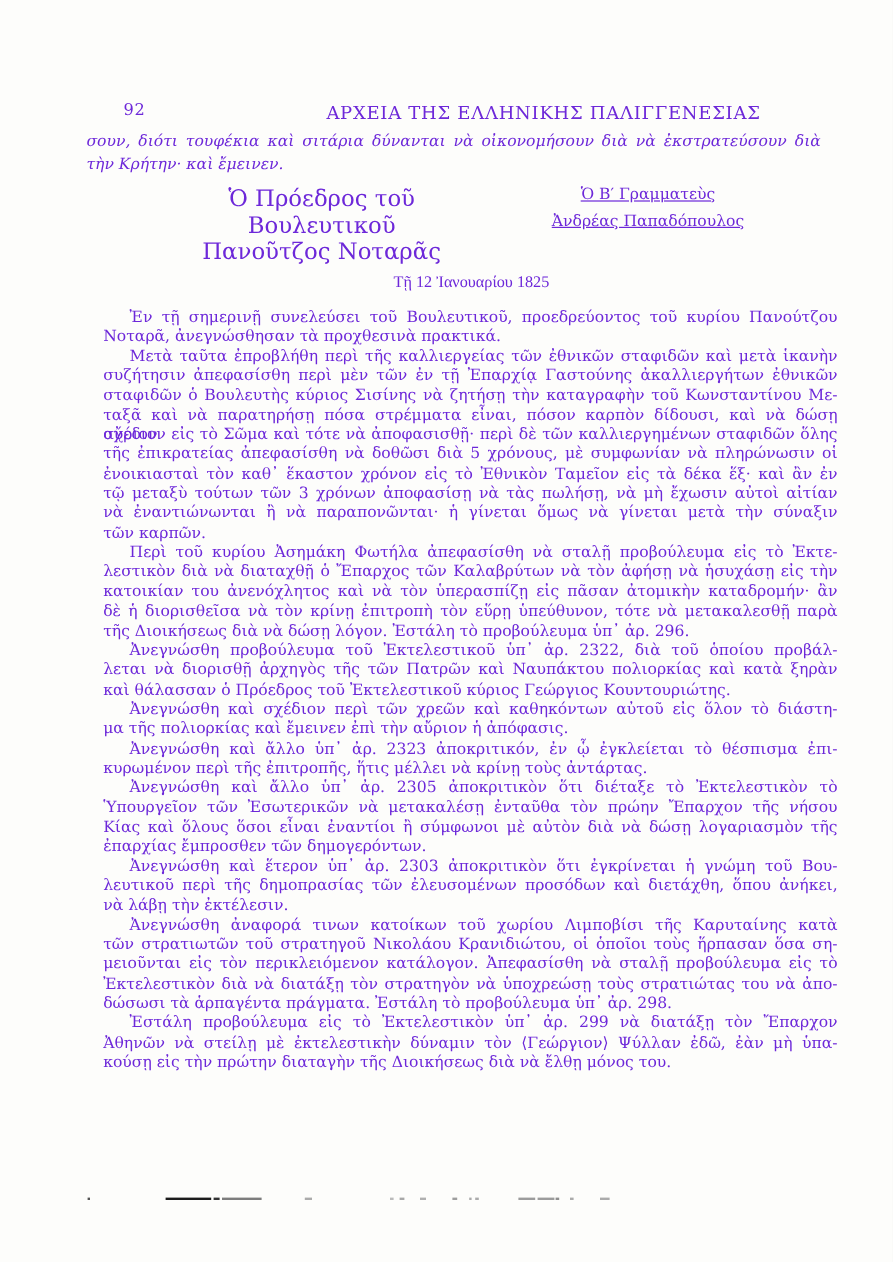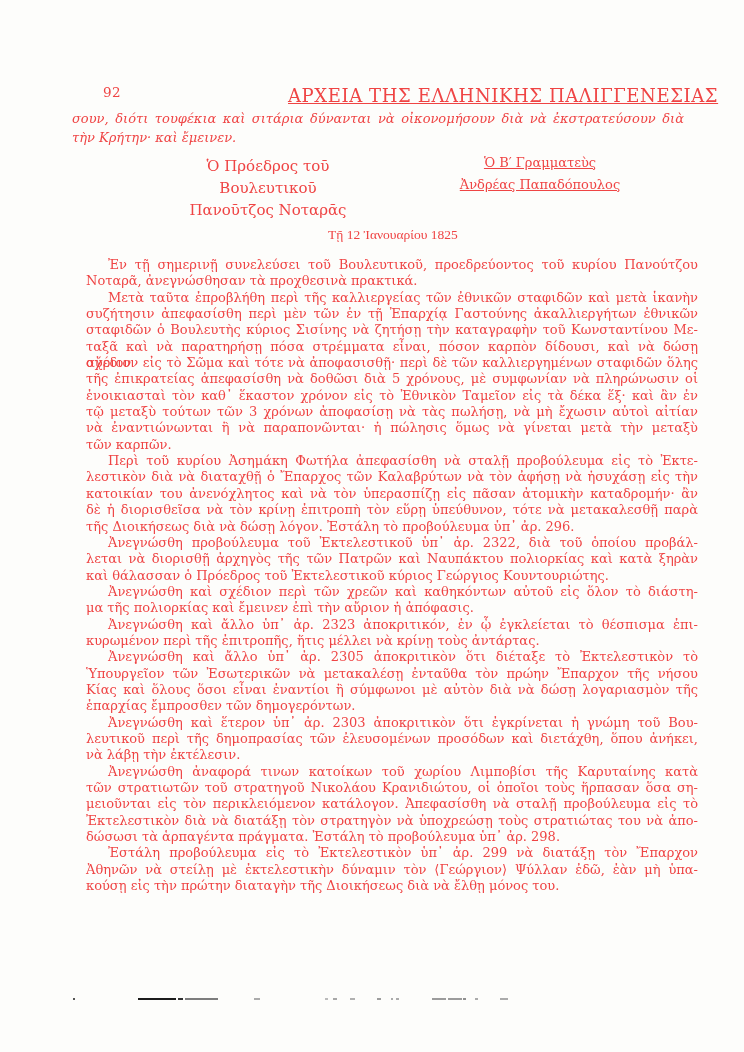--- a/index.html
+++ b/index.html
@@ -3,38 +3,38 @@
 <meta charset="utf-8">
 <style>
   html,body { margin:0; padding:0; }
   body { background:#e8e8e8; }
   .page {
     position:relative;
     width:744px; height:1052px;
     margin:0 auto;
     background:#fdfdfb;
     font-family:"DejaVu Serif","Liberation Serif",serif;
-    color:#ef4444;
+    color:#6d28d9;
     overflow:hidden;
   }
   .page-number {
     position:absolute; left:103px; top:84px;
     font-size:13.5px; letter-spacing:0.5px;
   }
   .running-header {
-    position:absolute; left:288px; top:85px;
-    font-size:18px; letter-spacing:0.6px; white-space:nowrap;text-decoration:underline;
+    position:absolute; left:272px; top:85px;
+    font-size:15px; letter-spacing:0.6px; white-space:nowrap;
   }
   .continuation {
     position:absolute; left:72px; top:110px; width:612px;font-style:italic;
   }
   .continuation .tl { height:18.6px; line-height:18.6px; }
   .signature-left {
     position:absolute; left:168px; top:155px; width:200px;
-    text-align:center; font-size:15px; line-height:22px;
+    text-align:center; font-size:19px; line-height:22px;
   }
   .signature-right {
     position:absolute; left:440px; top:152px; width:200px;
     text-align:center; font-size:13px; line-height:22px;text-decoration:underline;
   }
   .date-heading {
     position:absolute; left:328px; top:227px;
     font-size:13.5px; white-space:nowrap;font-family:Liberation Serif, serif;
   }
   .body-text {
@@ -87,21 +87,21 @@
       </div>
       <div>
         <div class="tl tl-indent">Μετὰ ταῦτα ἐπροβλήθη περὶ τῆς καλλιεργείας τῶν ἐθνικῶν σταφιδῶν καὶ μετὰ ἱκανὴν</div>
         <div class="tl">συζήτησιν ἀπεφασίσθη περὶ μὲν τῶν ἐν τῇ Ἐπαρχίᾳ Γαστούνης ἀκαλλιεργήτων ἐθνικῶν</div>
         <div class="tl">σταφιδῶν ὁ Βουλευτὴς κύριος Σισίνης νὰ ζητήσῃ τὴν καταγραφὴν τοῦ Κωνσταντίνου Με-</div>
         <div class="tl">ταξᾶ καὶ νὰ παρατηρήσῃ πόσα στρέμματα εἶναι, πόσον καρπὸν δίδουσι, καὶ νὰ δώσῃ αὔριον</div>
         <div class="tl">σχέδιον εἰς τὸ Σῶμα καὶ τότε νὰ ἀποφασισθῇ· περὶ δὲ τῶν καλλιεργημένων σταφιδῶν ὅλης</div>
         <div class="tl">τῆς ἐπικρατείας ἀπεφασίσθη νὰ δοθῶσι διὰ 5 χρόνους, μὲ συμφωνίαν νὰ πληρώνωσιν οἱ</div>
         <div class="tl">ἐνοικιασταὶ τὸν καθ᾽ ἕκαστον χρόνον εἰς τὸ Ἐθνικὸν Ταμεῖον εἰς τὰ δέκα ἕξ· καὶ ἂν ἐν</div>
         <div class="tl">τῷ μεταξὺ τούτων τῶν 3 χρόνων ἀποφασίσῃ νὰ τὰς πωλήσῃ, νὰ μὴ ἔχωσιν αὐτοὶ αἰτίαν</div>
-        <div class="tl">νὰ ἐναντιώνωνται ἢ νὰ παραπονῶνται· ἡ πώλησις ὅμως νὰ γίνεται μετὰ τὴν μεταξὺ</div>
+        <div class="tl">νὰ ἐναντιώνωνται ἢ νὰ παραπονῶνται· ἡ γίνεται ὅμως νὰ γίνεται μετὰ τὴν σύναξιν</div>
         <div class="tl tl-last">τῶν καρπῶν.</div>
       </div>
       <div>
         <div class="tl tl-indent">Περὶ τοῦ κυρίου Ἀσημάκη Φωτήλα ἀπεφασίσθη νὰ σταλῇ προβούλευμα εἰς τὸ Ἐκτε-</div>
         <div class="tl">λεστικὸν διὰ νὰ διαταχθῇ ὁ Ἔπαρχος τῶν Καλαβρύτων νὰ τὸν ἀφήσῃ νὰ ἡσυχάσῃ εἰς τὴν</div>
         <div class="tl">κατοικίαν του ἀνενόχλητος καὶ νὰ τὸν ὑπερασπίζῃ εἰς πᾶσαν ἀτομικὴν καταδρομήν· ἂν</div>
         <div class="tl">δὲ ἡ διορισθεῖσα νὰ τὸν κρίνῃ ἐπιτροπὴ τὸν εὕρῃ ὑπεύθυνον, τότε νὰ μετακαλεσθῇ παρὰ</div>
         <div class="tl tl-last">τῆς Διοικήσεως διὰ νὰ δώσῃ λόγον. Ἐστάλη τὸ προβούλευμα ὑπ᾽ ἀρ. 296.</div>
       </div>
       <div>

